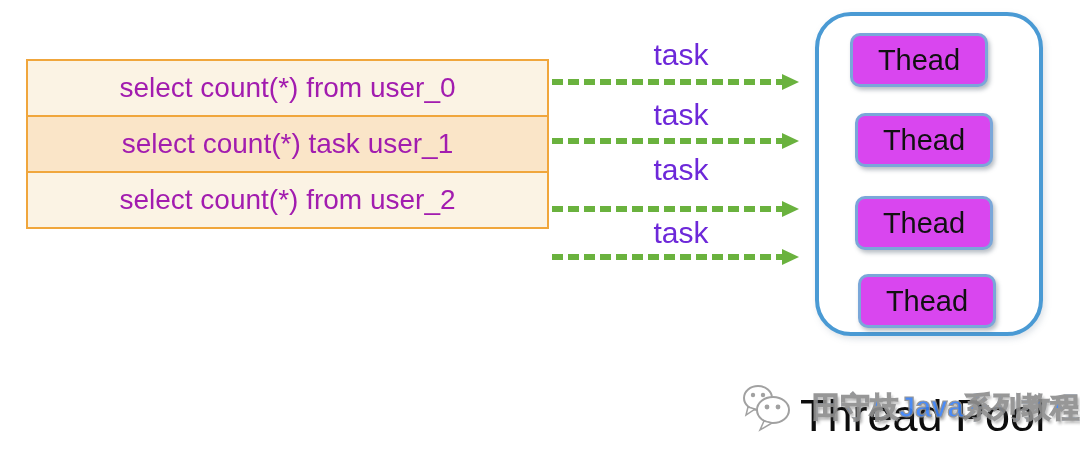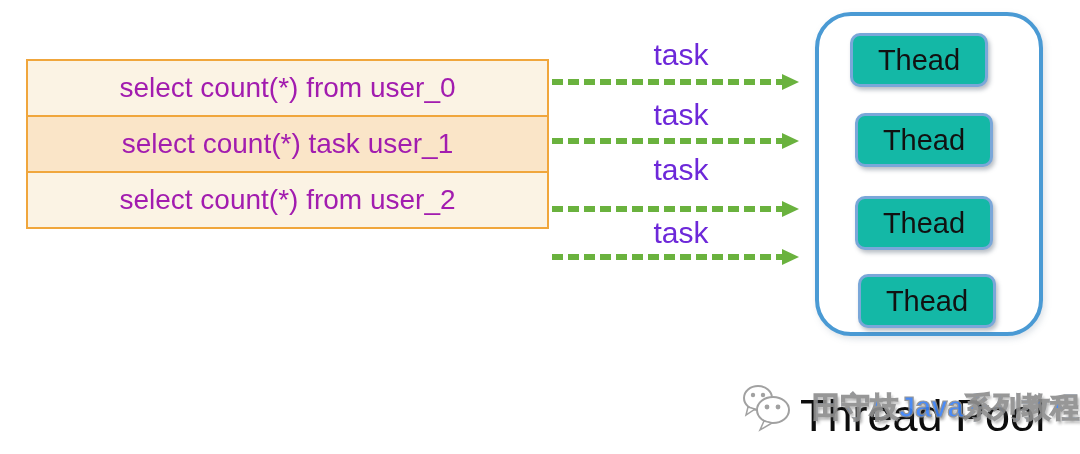--- a/index.html
+++ b/index.html
@@ -41,21 +41,21 @@
     border-bottom:8px solid transparent;
   }
 
   
   .thread-pool{
     position:absolute;left:815px;top:12px;width:220px;height:316px;
     border:4px solid #4A9AD4;border-radius:36px;background:#ffffff;
     box-shadow:2px 3px 6px rgba(120,140,160,0.25);
   }
   .thread-box{
-    position:absolute;width:132px;height:48px;background:#14b8a6;
+    position:absolute;width:132px;height:48px;background:#d946ef;
     border:3px solid #7AA7D9;border-radius:10px;
     box-shadow:2px 3px 4px rgba(100,112,128,0.45);
     display:flex;align-items:center;justify-content:center;
     font-size:29px;color:#111;
   }
   .tb1{left:31px;top:17px;}
   .tb2{left:36px;top:97px;}
   .tb3{left:36px;top:180px;}
   .tb4{left:39px;top:258px;}
 

